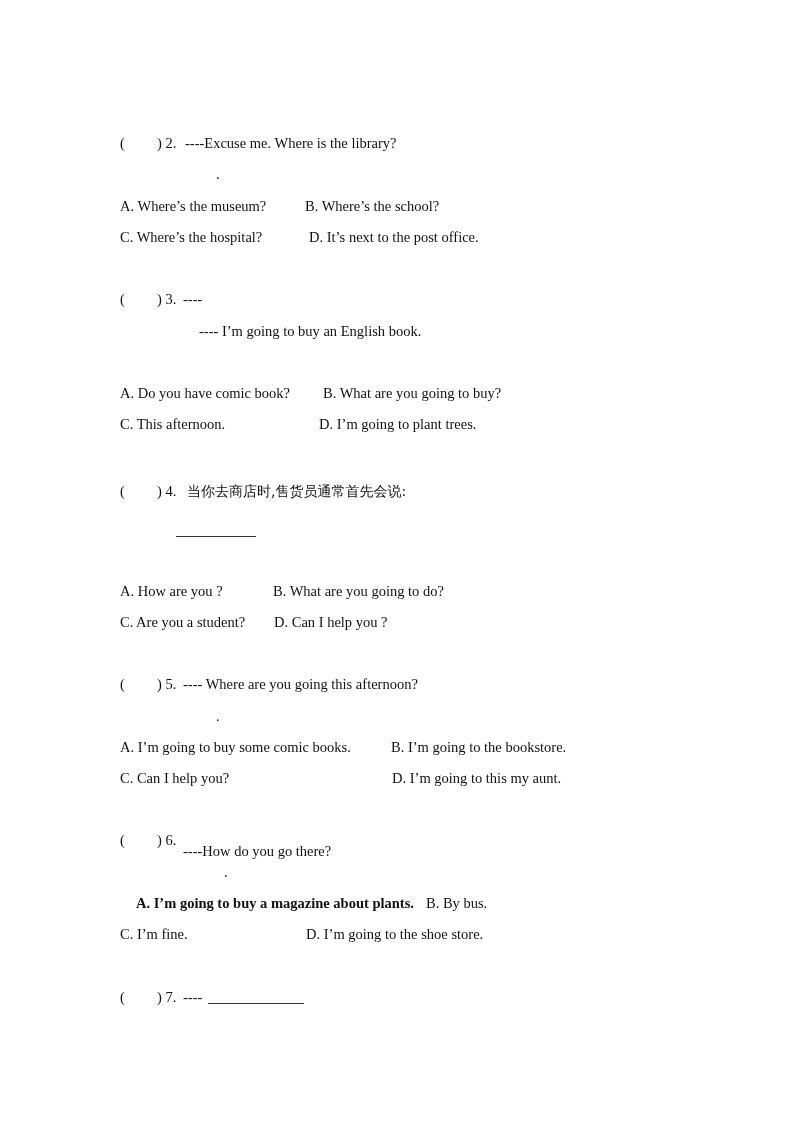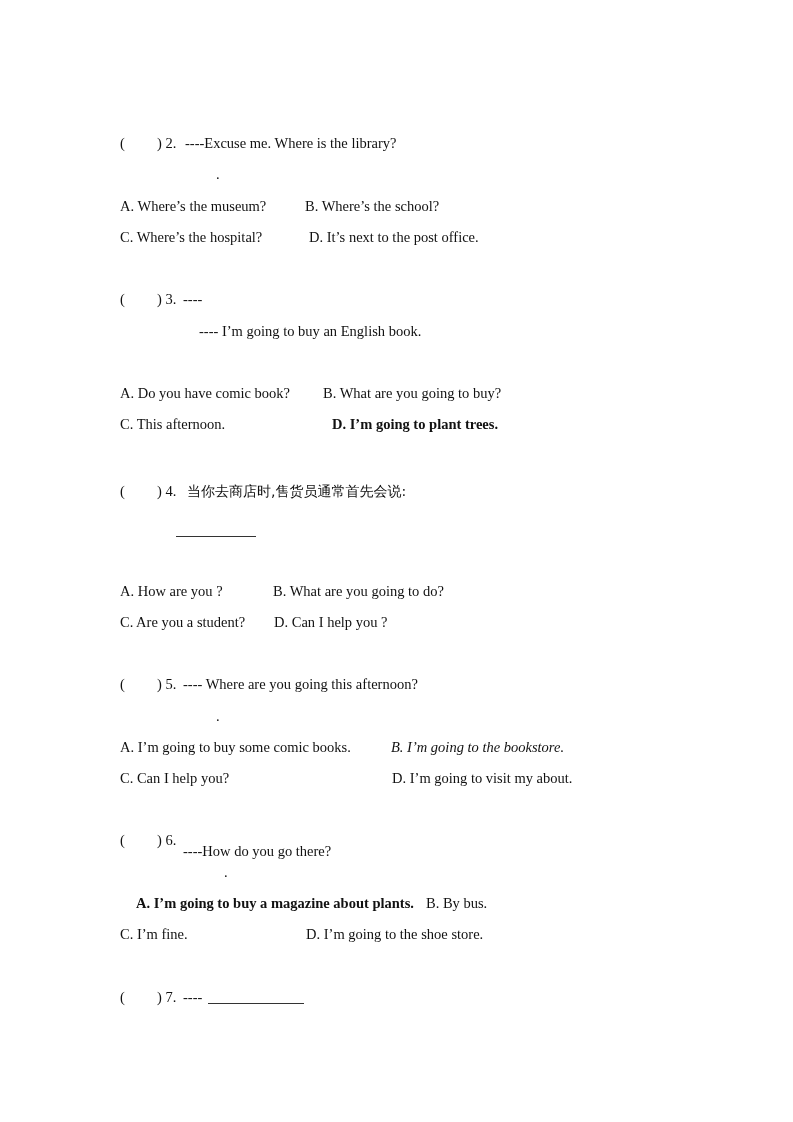--- a/index.html
+++ b/index.html
@@ -27,43 +27,43 @@
 </div>
 
 <div>
   <span class="line" style="left:120px; top:290px;">(</span>
   <span class="line" style="left:157px; top:290px;">) 3.</span>
   <span class="line" style="left:183px; top:290px;">----</span>
   <span class="line" style="left:175px; top:322px;margin-left:24px;">---- I’m going to buy an English book.</span>
   <span class="line" style="left:120px; top:384px;">A. Do you have comic book?</span>
   <span class="line" style="left:323px; top:384px;">B. What are you going to buy?</span>
   <span class="line" style="left:120px; top:415px;">C. This afternoon.</span>
-  <span class="line" style="left:332px; top:415px;font-weight:bold;">D. I’m going to plant trees.</span>
+  <span class="line" style="left:319px; top:415px;">D. I’m going to plant trees.</span>
 </div>
 
 <div>
   <span class="line" style="left:120px; top:482px;">(</span>
   <span class="line" style="left:157px; top:482px;">) 4.</span>
   <span class="line cn" style="left:187px; top:482px;">当你去商店时,售货员通常首先会说:</span>
   <span class="line" style="left:176px; top:522px;"><span class="blank" style="width:80px; height:14px;"></span></span>
   <span class="line" style="left:120px; top:582px;">A. How are you ?</span>
   <span class="line" style="left:273px; top:582px;">B. What are you going to do?</span>
   <span class="line" style="left:120px; top:613px;text-align:center;">C. Are you a student?</span>
   <span class="line" style="left:274px; top:613px;">D. Can I help you ?</span>
 </div>
 
 <div>
   <span class="line" style="left:120px; top:675px;">(</span>
   <span class="line" style="left:157px; top:675px;">) 5.</span>
   <span class="line" style="left:183px; top:675px;">---- Where are you going this afternoon?</span>
   <span class="line" style="left:216px; top:707px;">.</span>
   <span class="line" style="left:120px; top:738px;">A. I’m going to buy some comic books.</span>
-  <span class="line" style="left:391px; top:738px;font-style:italic;">B. I’m going to the bookstore.</span>
+  <span class="line" style="left:391px; top:738px;">B. I’m going to the bookstore.</span>
   <span class="line" style="left:120px; top:769px;">C. Can I help you?</span>
-  <span class="line" style="left:392px; top:769px;">D. I’m going to visit my about.</span>
+  <span class="line" style="left:392px; top:769px;">D. I’m going to this my aunt.</span>
 </div>
 
 <div>
   <span class="line" style="left:120px; top:831px;">(</span>
   <span class="line" style="left:157px; top:831px;">) 6.</span>
   <span class="line" style="left:183px; top:831px;margin-top:11px;">----How do you go there?</span>
   <span class="line" style="left:224px; top:863px;">.</span>
   <span class="line" style="left:136px; top:894px;font-weight:bold;">A. I’m going to buy a magazine about plants.</span>
   <span class="line" style="left:426px; top:894px;text-align:center;">B. By bus.</span>
   <span class="line" style="left:120px; top:925px;">C. I’m fine.</span>

